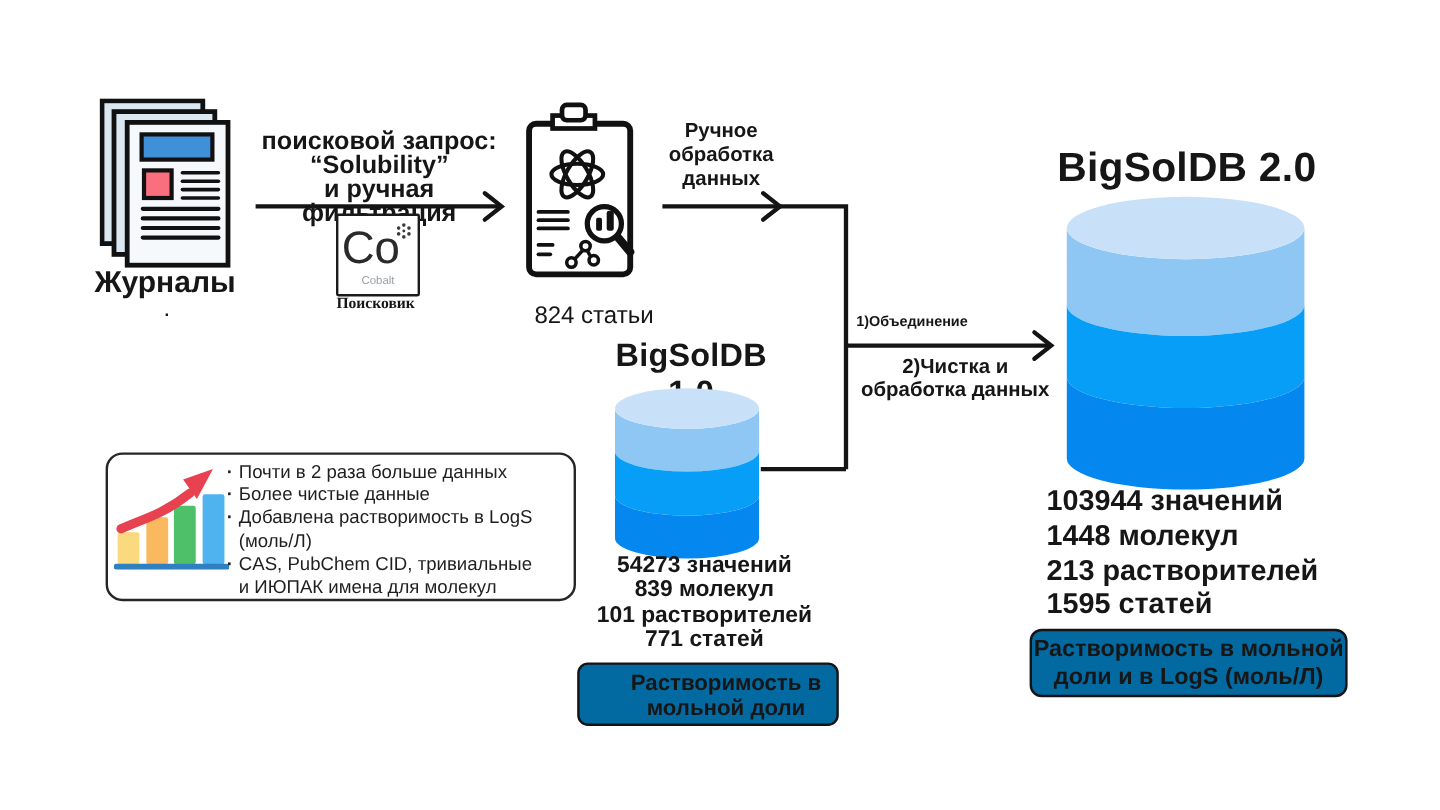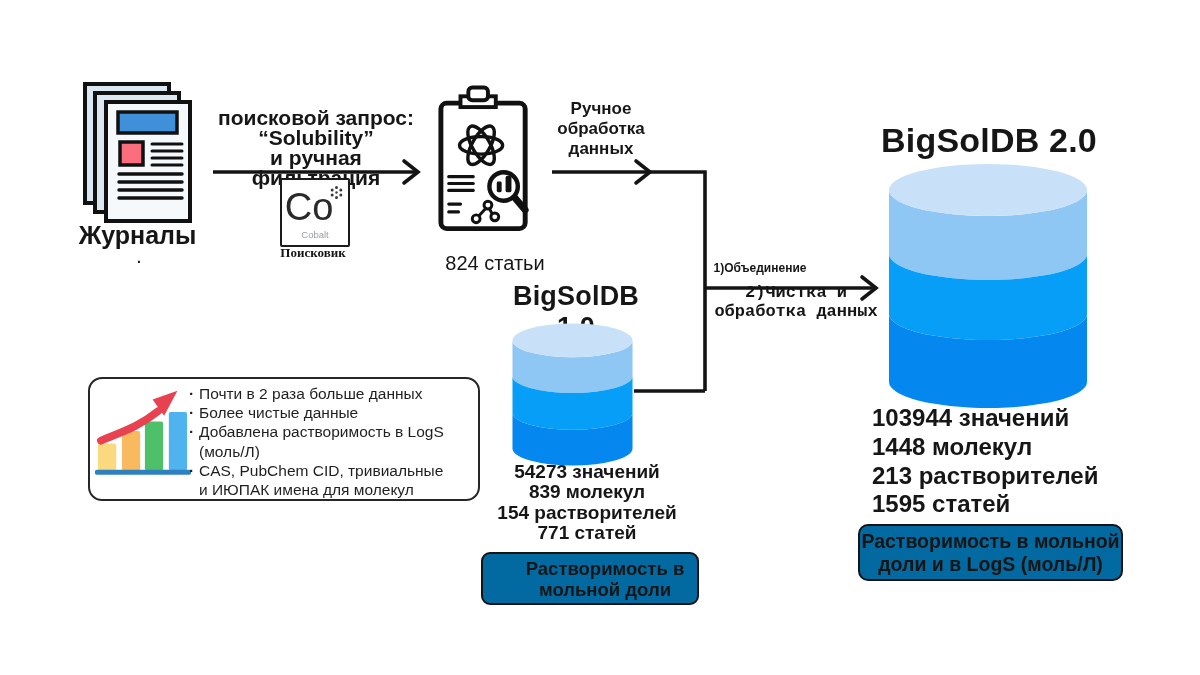--- a/index.html
+++ b/index.html
@@ -8,21 +8,21 @@
     font-family:"Liberation Sans","DejaVu Sans",sans-serif;color:#161616;
   }
   .abs{position:absolute;}
   .ctr{text-align:center;}
   
   .journals-label{left:55px;top:221px;width:165px;font-size:25px;font-weight:700;}
   .journals-dot{left:133px;top:250px;width:12px;font-size:14px;font-weight:700;}
   .arrow1-text{left:210px;top:108px;width:212px;font-size:21px;line-height:20px;font-weight:700;}
   .arrow2-text{left:536px;top:99px;width:130px;font-size:17px;line-height:20px;font-weight:700;}
   .merge-step1{left:672px;top:261px;width:176px;font-size:12px;font-weight:700;}
-  .merge-step2{left:698px;top:284px;width:196px;font-size:17px;line-height:18.5px;font-weight:700;font-family:Liberation Mono, monospace;}
+  .merge-step2{left:698px;top:297px;width:196px;font-size:17px;line-height:18.5px;font-weight:700;}
   .articles-label{left:433px;top:240px;width:124px;font-size:20px;font-weight:400;margin-top:12px;}
   .searcher-label{left:268px;top:245px;width:90px;font-size:13px;font-weight:700;font-family:Liberation Serif, serif;}
   .db1-title{left:492px;top:281px;width:168px;font-size:27px;font-weight:700;letter-spacing:0.2px;}
   .db2-title{left:878px;top:121px;width:222px;font-size:34px;font-weight:700;letter-spacing:0.2px;}
   .db1-stats{left:487px;top:462px;width:200px;font-size:19px;line-height:20.3px;font-weight:700;text-align:center;}
   .db2-stats{left:872px;top:404px;width:260px;font-size:24px;line-height:28.8px;font-weight:700;}
   .sol-box{background:#0369a1;border:2.5px solid #141414;display:flex;flex-direction:column;justify-content:center;}
   .db1-box{left:481px;top:552px;width:184px;height:49px;border-radius:9px;font-size:18.5px;line-height:21px;font-weight:700;padding-left:30px;}
   .db2-box{left:858px;top:524px;width:261px;height:53px;border-radius:10px;font-size:19.5px;line-height:22.5px;font-weight:700;}
   
@@ -146,21 +146,21 @@
   <div class="abs ctr db1-title">BigSolDB 1.0</div>
   <svg class="abs" width="123" height="146" viewBox="0 0 124 146" style="left:511px;top:321px;">
     <path d="M1.5,19 A60.5,17 0 0 0 122.5,19 L122.5,55 A60.5,17 0 0 1 1.5,55 Z" fill="#8fc7f4"></path>
     <path d="M1.5,55 A60.5,17 0 0 0 122.5,55 L122.5,92 A60.5,17 0 0 1 1.5,92 Z" fill="#069ef7"></path>
     <path d="M1.5,92 A60.5,17 0 0 0 122.5,92 L122.5,128 A60.5,17 0 0 1 1.5,128 Z" fill="#0587f0"></path>
     <ellipse cx="62" cy="19" rx="60.5" ry="17" fill="#c8e1f9"></ellipse>
   </svg>
   <div class="abs db1-stats">
     <div>54273 значений</div>
     <div>839 молекул</div>
-    <div>154 растворителей</div>
+    <div>101 растворителей</div>
     <div>771 статей</div>
   </div>
   <div class="abs ctr sol-box db1-box">
     <div>Растворимость в</div>
     <div>мольной доли</div>
   </div>
 
   <div class="abs ctr db2-title">BigSolDB 2.0</div>
   <svg class="abs" width="202" height="248" viewBox="0 0 202 248" style="left:887px;top:162px;">
     <path d="M2,28 A99,26 0 0 0 200,28 L200,92 A99,26 0 0 1 2,92 Z" fill="#8fc7f4"></path>

